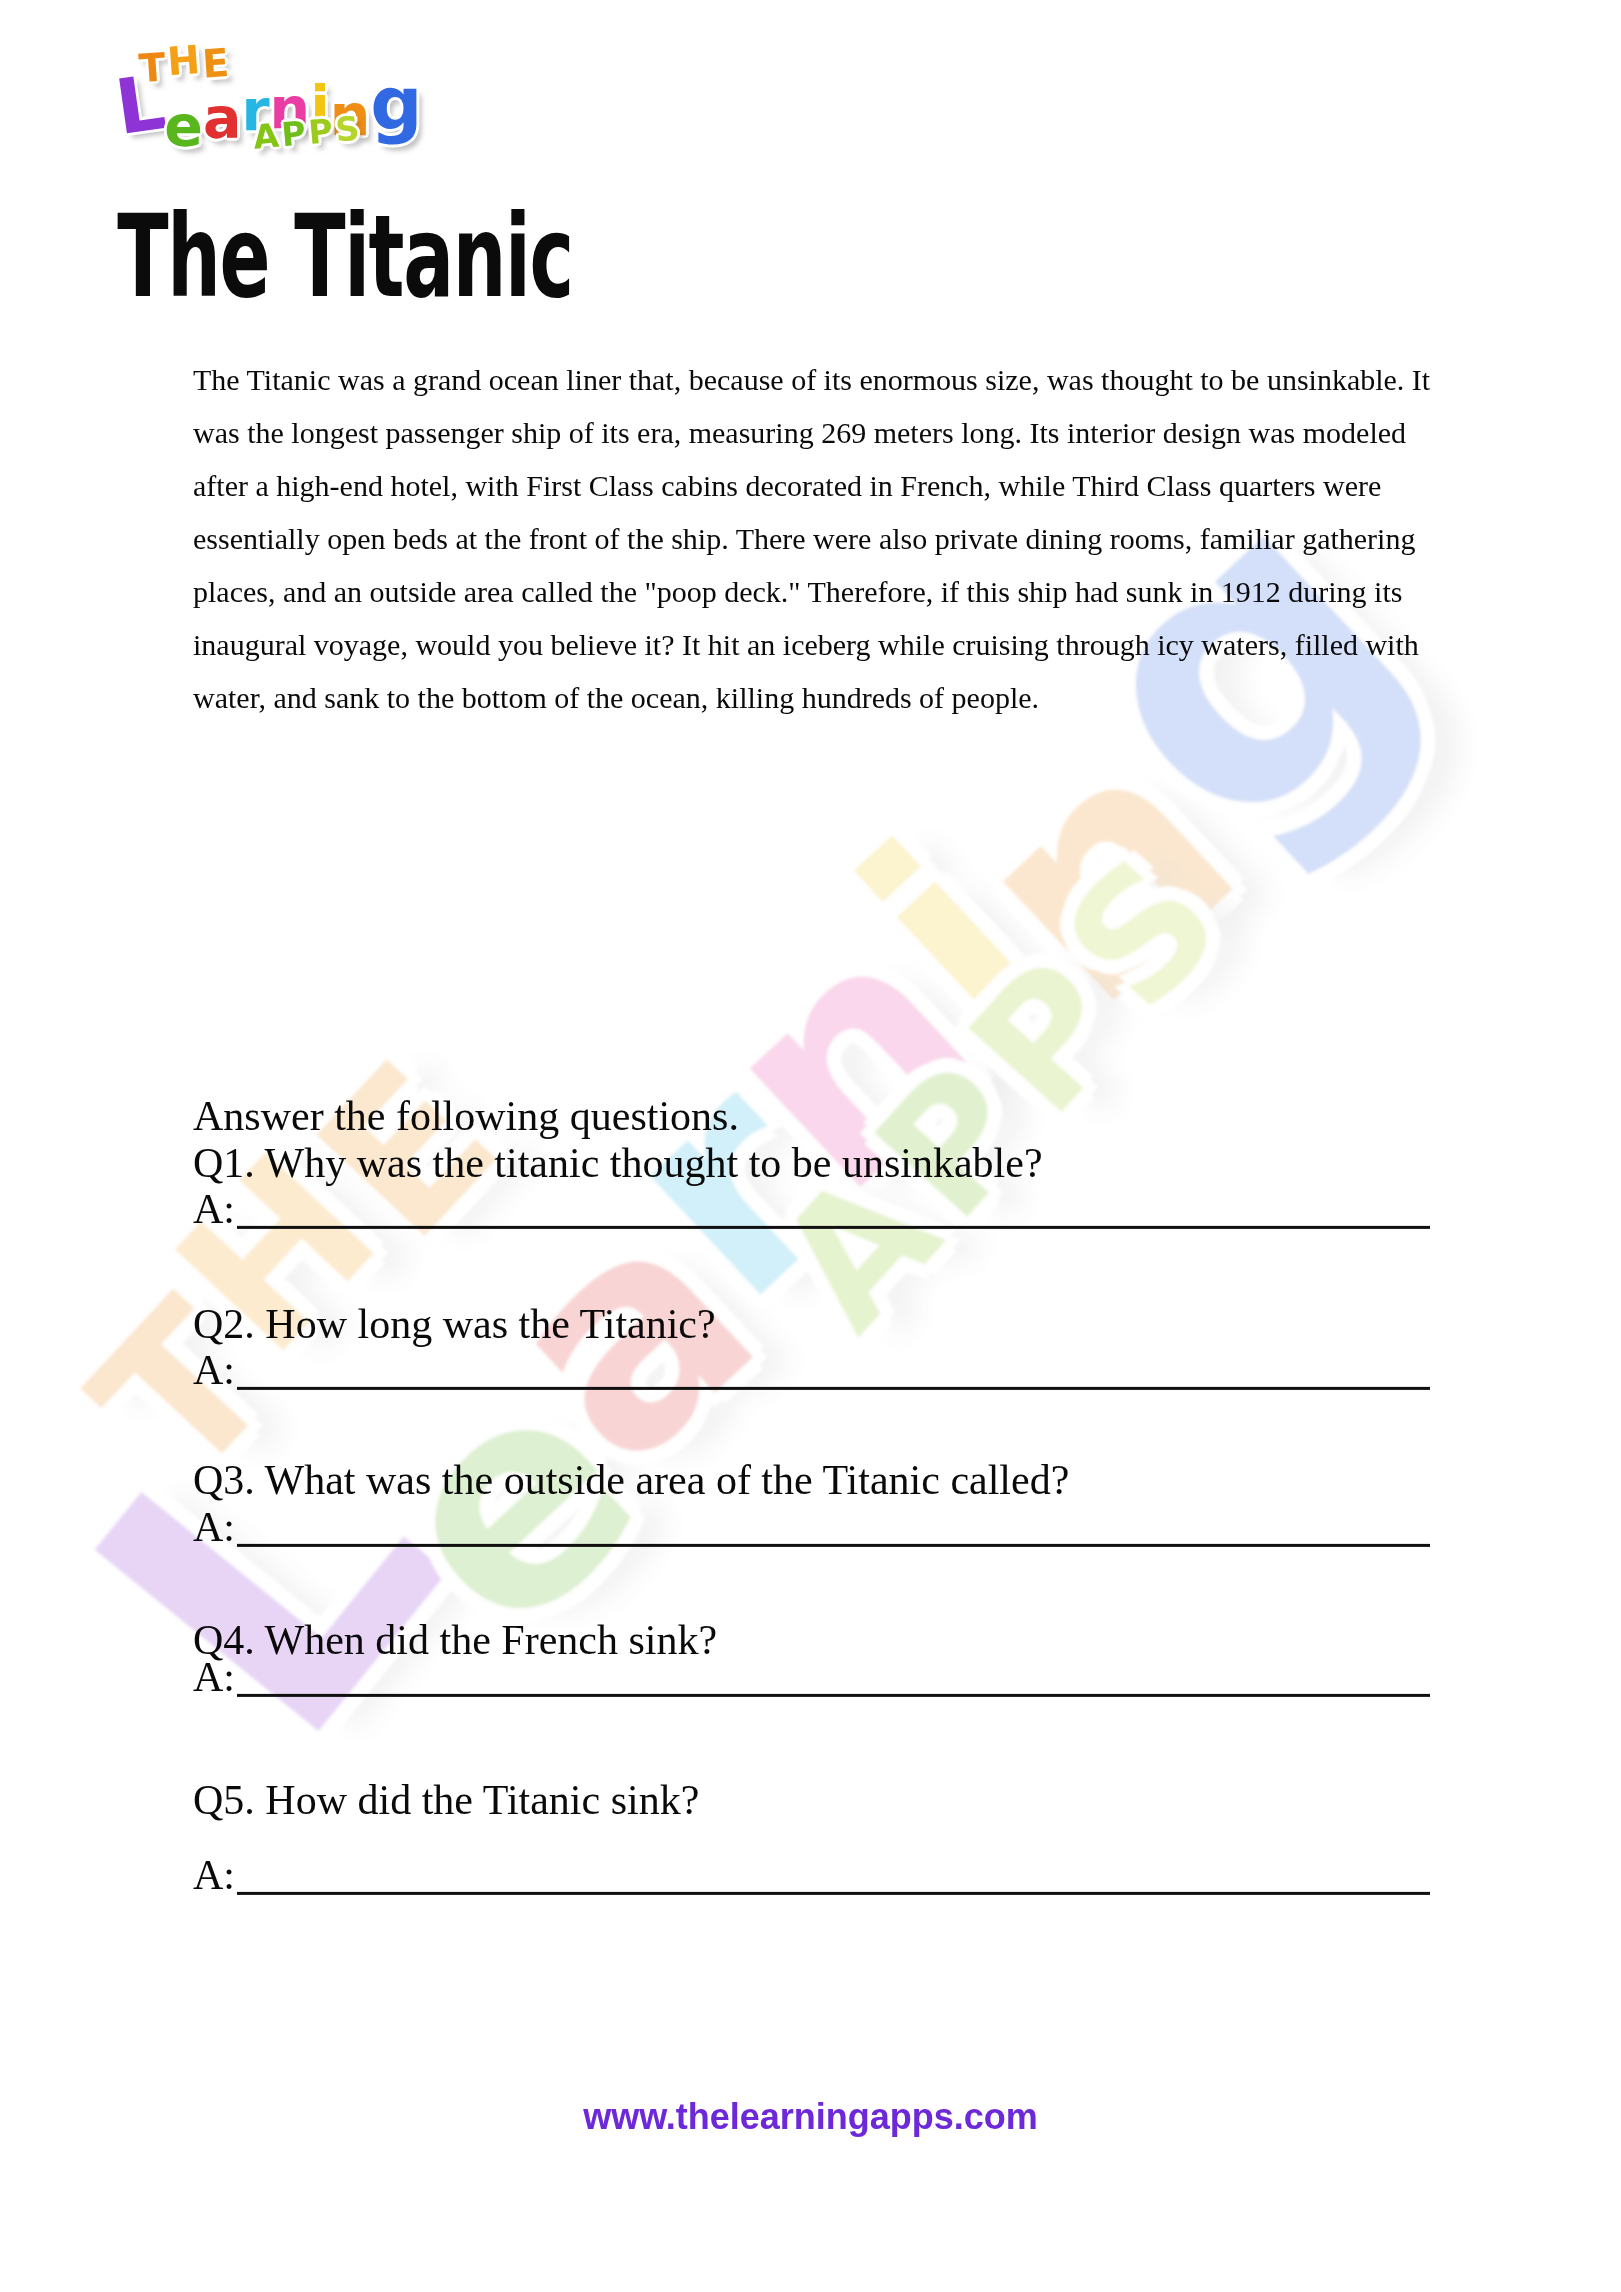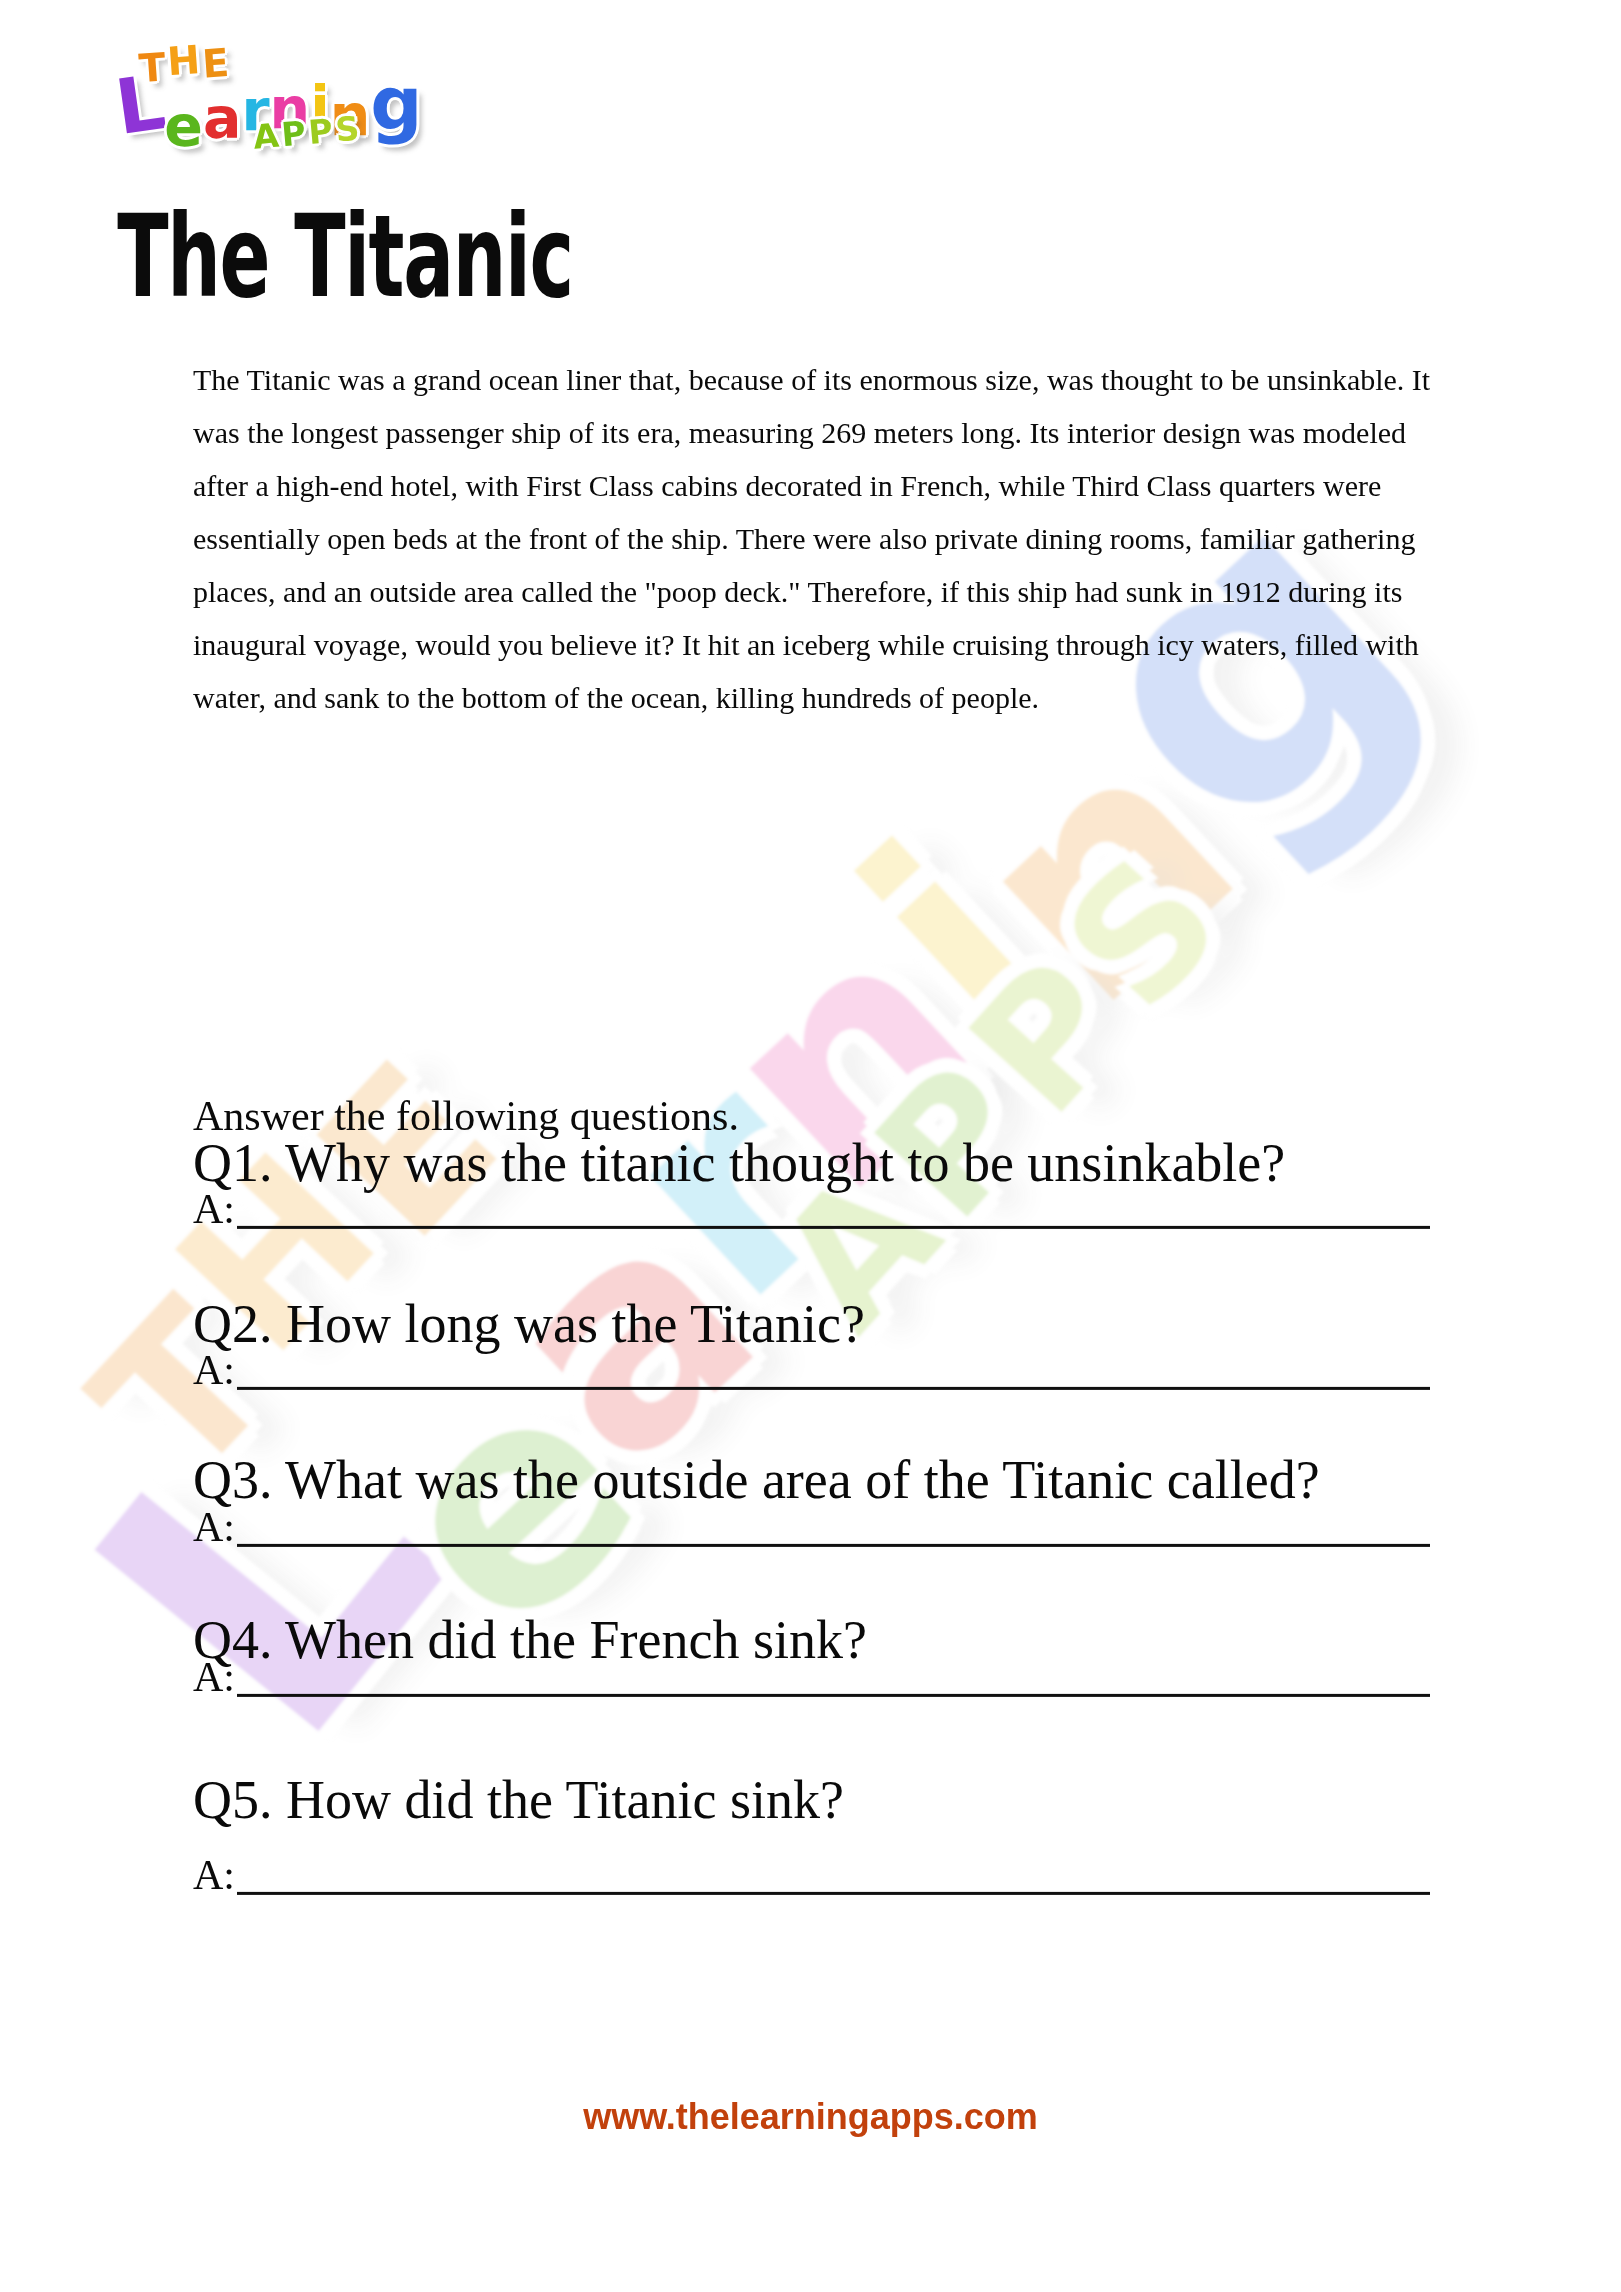--- a/index.html
+++ b/index.html
@@ -41,30 +41,30 @@
   
   .title-wrap { position:absolute; left:0; top:200px; width:100%; z-index:2; line-height:1; }
   .page-title { display:inline-block; font-family:"DejaVu Sans", sans-serif; font-weight:bold;
                 font-size:114px; letter-spacing:-2px; color:#0b0b0b; transform:scaleX(.66); }
 
   .passage { position:absolute; left:193px; top:353px; width:1240px; z-index:2;
              font-size:30px; line-height:53px; }
 
   .instructions { position:absolute; left:193px; top:1092px; z-index:2; font-size:42px; }
 
-  .question { position:absolute; left:193px; width:1237px; z-index:2; font-size:54px; line-height:47px; }
+  .question { position:absolute; left:193px; width:1237px; z-index:2; font-size:42px; line-height:47px; }
   #q1{top:1140px} #q2{top:1301px} #q3{top:1457px} #q4{top:1617px} #q5{top:1777px}
 
   .answer-row { position:absolute; left:193px; width:1237px; z-index:2; height:47px;
                 display:flex; align-items:baseline; font-size:42px; line-height:47px; }
   .a-line { flex:1; height:0; border-bottom:3.9px solid #101010; transform:translateY(5.9px); margin-left:2px; }
   #a1{top:1186px} #a2{top:1347px} #a3{top:1504px} #a4{top:1654px} #a5{top:1852px}
 
   .footer { position:absolute; left:0; top:2096px; width:100%; text-align:center; z-index:2;
-            font-family:"Liberation Sans", sans-serif; font-weight:bold; font-size:36px; color:#c2410c; }
+            font-family:"Liberation Sans", sans-serif; font-weight:bold; font-size:36px; color:#6d28d9; }
 </style>
 </head>
 <body>
 
 <div class="page">
 
   <div class="watermark">
     <div class="logo-block">
       <div class="bubble word-the"><span style="color: rgb(239, 136, 18);">T</span><span style="color: rgb(245, 160, 22);">H</span><span style="color: rgb(237, 144, 19);">E</span></div>
       <div class="bubble word-learning"><span style="color: rgb(142, 52, 214);">L</span><span style="color: rgb(90, 182, 29);">e</span><span style="color: rgb(226, 47, 47);">a</span><span style="color: rgb(37, 182, 227);">r</span><span style="color: rgb(234, 61, 164);">n</span><span style="color: rgb(243, 197, 19);">i</span><span style="color: rgb(240, 141, 21);">n</span><span style="color: rgb(48, 105, 226);">g</span></div>

